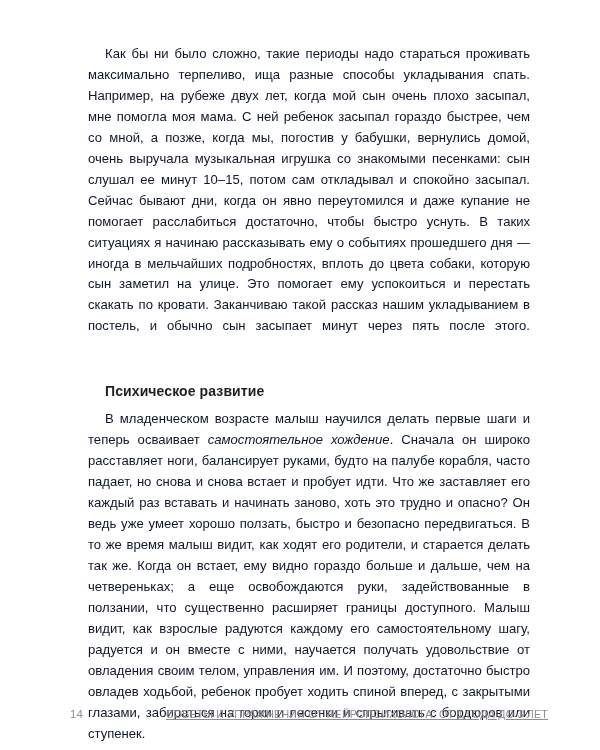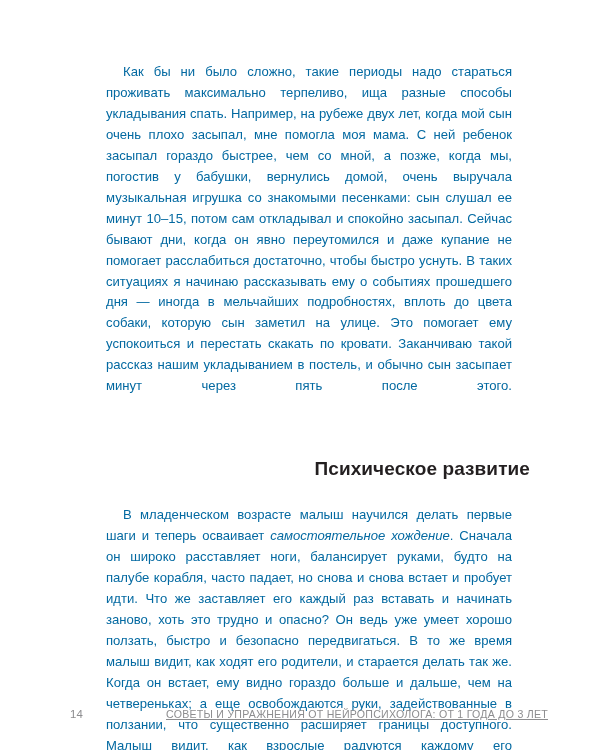--- a/index.html
+++ b/index.html
@@ -25,47 +25,46 @@
   }
 
   .content {
     position: absolute;
     left: 88px;
     top: 44px;
     width: 442px;
   }
 
   p.para {
-    margin: 18px;
+    margin: 0;
     font-size: 13.1px;
     line-height: 20.95px;
     text-align: justify;
     text-justify: inter-word;
     text-indent: 17px;
-    color: #0369a1;
+    color: #0f172a;
     hyphens: manual;
     word-spacing: 0.1px;
   }
 
   
   p.para::after {
     content: "";
     display: inline-block;
     width: 100%;
   }
 
   h2.heading {
     margin: 0;
-    font-size: 19px;
+    font-size: 14px;
     line-height: 20px;
     font-weight: bold;
     color: #231f20;
     text-indent: 17px;
     letter-spacing: 0.1px;
-    text-align: right;
   }
 
   .spacer-before-heading { height: 23px; }
   .spacer-after-heading  { height: 8px; }
 
   em.it {
   }
 
   .footer {
     position: absolute;

